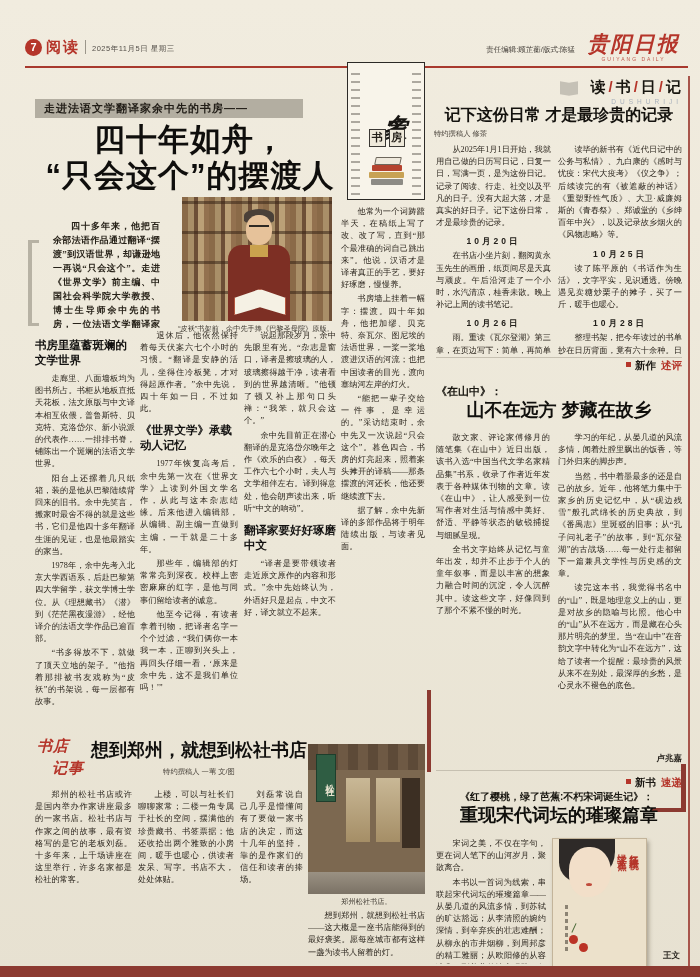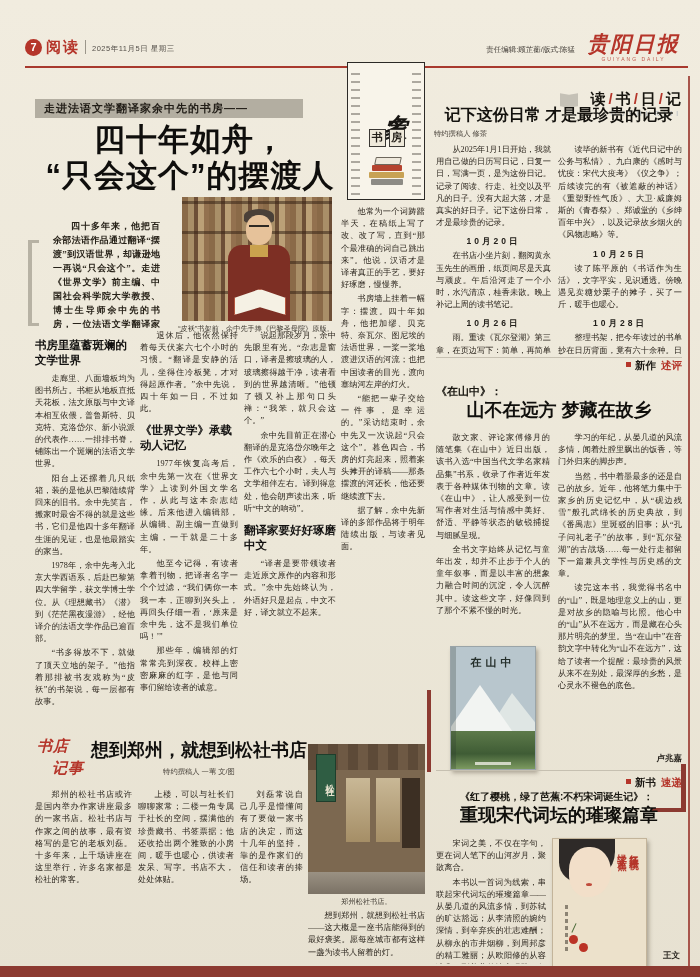--- a/index.html
+++ b/index.html
@@ -84,21 +84,21 @@
       background:repeating-linear-gradient(90deg,#5d4a38 0 10px,#6e5944 10px 20px);}
   .bs-plaque{position:absolute;left:8px;top:10px;width:20px;height:48px;background:#2f5d43;border:1px solid #1e3e2c;
       color:#e8e2cf;font:bold 9px/10px "Liberation Serif",serif;writing-mode:vertical-rl;text-align:center;letter-spacing:3px;padding-top:4px;box-sizing:border-box;}
   .bs-win{position:absolute;top:34px;width:24px;height:64px;background:linear-gradient(#c9b896,#a58e66);}
   .bs-w1{left:38px;} .bs-w2{left:68px;}
   .bs-door{position:absolute;left:94px;top:34px;width:18px;height:70px;background:#3c2f23;}
   .bs-step{position:absolute;left:0;top:128px;width:117px;height:22px;background:linear-gradient(#9a9183,#7b7265);}
   .cap-bs{left:308px;top:897px;width:117px;}
   
   .red-vrule{position:absolute;left:688px;top:76px;width:2px;height:890px;background:#a8554b;}
-  .rc-badge{position:absolute;left:430px;top:78px;width:252px;text-align:right;margin-top:12px;}
+  .rc-badge{position:absolute;left:430px;top:78px;width:252px;text-align:right;}
   .rc-bookicon{display:inline-block;width:18px;height:13px;margin-right:8px;vertical-align:middle;position:relative;}
   .rc-bookicon i{position:absolute;top:0;width:9px;height:13px;background:#c5c1b6;display:block;}
   .rc-bookicon i.l{left:0;transform:skewY(8deg);} .rc-bookicon i.r{right:0;transform:skewY(-8deg);}
   .rc-chars{font:900 15px/18px "Liberation Sans",sans-serif;color:#17150f;letter-spacing:1px;}
   .rc-slash{color:#b5352a;font-weight:900;padding:0 2px;}
   .rc-roman{font:6.5px/9px "Liberation Sans",sans-serif;color:#a9b1bc;letter-spacing:4px;margin-top:1px;}
   .d-title{position:absolute;left:434px;top:105px;width:250px;text-align:center;
            font:800 16px/20px "Liberation Sans",sans-serif;color:#14120e;}
   .d-byline{position:absolute;left:434px;top:129px;width:250px;text-align:left;
             font:7.3px/10px "Liberation Sans",sans-serif;color:#4a443c;}
@@ -215,22 +215,22 @@
     <div class="subhead">书房里蕴蓄斑斓的文学世界</div>
     <p>走廊里、八面墙板均为图书所占。书柜从地板直抵天花板，法文原版与中文译本相互依偎，普鲁斯特、贝克特、克洛岱尔、新小说派的代表作……一排排书脊，铺陈出一个斑斓的法语文学世界。</p>
     <p>阳台上还摞着几只纸箱，装的是他从巴黎陆续背回来的旧书。余中先笑言，搬家时最舍不得的就是这些书，它们是他四十多年翻译生涯的见证，也是他最踏实的家当。</p>
     <p>1978年，余中先考入北京大学西语系，后赴巴黎第四大学留学，获文学博士学位。从《理想藏书》《潜》到《茫茫黑夜漫游》，经他译介的法语文学作品已逾百部。</p>
     <p>“书多得放不下，就做了顶天立地的架子。”他指着那排被书友戏称为“皮袄”的书架说，每一层都有故事。</p>
   </div>
   <div class="bt m-col2">
     <p>退休后，他依然保持着每天伏案六七个小时的习惯。“翻译是安静的活儿，坐得住冷板凳，才对得起原作者。”余中先说，四十年如一日，不过如此。</p>
     <div class="subhead">《世界文学》承载动人记忆</div>
     <p>1977年恢复高考后，余中先第一次在《世界文学》上读到外国文学名作，从此与这本杂志结缘。后来他进入编辑部，从编辑、副主编一直做到主编，一干就是二十多年。</p>
+    <p>那些年，编辑部的灯常常亮到深夜。校样上密密麻麻的红字，是他与同事们留给读者的诚意。</p>
     <p>他至今记得，有读者拿着刊物，把译者名字一个个过滤，“我们俩你一本我一本，正聊到兴头上，再回头仔细一看，‘原来是余中先，这不是我们单位吗！’”</p>
-    <p>那些年，编辑部的灯常常亮到深夜。校样上密密麻麻的红字，是他与同事们留给读者的诚意。</p>
   </div>
   <div class="bt m-col3">
     <p>说起那段岁月，余中先眼里有光。“杂志是窗口，译者是擦玻璃的人，玻璃擦得越干净，读者看到的世界越清晰。”他顿了顿又补上那句口头禅：“我笨，就只会这个。”</p>
     <p>余中先目前正在潜心翻译的是克洛岱尔晚年之作《欢乐的白夜》，每天工作六七个小时，夫人与文学相伴左右。译到得意处，他会朗声读出来，听听“中文的响动”。</p>
     <div class="subhead">翻译家要好好琢磨中文</div>
     <p>“译者是要带领读者走近原文原作的内容和形式。”余中先始终认为，外语好只是起点，中文不好，译文就立不起来。</p>
   </div>
   <div class="bt m-col4">
     <p>他常为一个词踌躇半天，在稿纸上写了改、改了写，直到“那个最准确的词自己跳出来”。他说，汉语才是译者真正的手艺，要好好琢磨，慢慢养。</p>
     <p>书房墙上挂着一幅字：摆渡。四十年如舟，他把加缪、贝克特、奈瓦尔、图尼埃的法语世界，一桨一桨地渡进汉语的河流；也把中国读者的目光，渡向塞纳河左岸的灯火。</p>
@@ -303,28 +303,20 @@
     <p>散文家、评论家傅修月的随笔集《在山中》近日出版，该书入选“中国当代文学名家精品集”书系，收录了作者近年发表于各种媒体刊物的文章。读《在山中》，让人感受到一位写作者对生活与情感中美好、舒适、平静等状态的敏锐捕捉与细腻呈现。</p>
     <p>全书文字始终从记忆与童年出发，却并不止步于个人的童年叙事，而是以丰富的想象力融合时间的沉淀，令人沉醉其中。读这些文字，好像回到了那个不紧不慢的时光。</p>
   </div>
   <div class="bt rv-c2">
     <p>学习的年纪，从晏几道的风流多情，闻着灶膛里飘出的饭香，等门外归来的脚步声。</p>
     <p>当然，书中着墨最多的还是自己的故乡。近年，他将笔力集中于家乡的历史记忆中，从“砚边残雪”般孔武绵长的历史典故，到《番禺志》里斑驳的旧事；从“孔子问礼老子”的故事，到“瓦尔登湖”的古战场……每一处行走都留下一篇兼具文学性与历史感的文章。</p>
     <p>读完这本书，我觉得书名中的“山”，既是地理意义上的山，更是对故乡的隐喻与比照。他心中的“山”从不在远方，而是藏在心头那片明亮的梦里。当“在山中”在音韵文字中转化为“山不在远方”，这给了读者一个提醒：最珍贵的风景从来不在别处，最深厚的乡愁，是心灵永不褪色的底色。</p>
   </div>
   <div class="author-sig rv-author">卢兆嘉</div>
 
-  <div class="cover1">
-    <div class="cv1-title">在山中</div>
-    <div class="cv1-m2"></div>
-    <div class="cv1-m1"></div>
-    <div class="cv1-forest"></div>
-    <div class="cv1-pub"></div>
-    <div class="cv1-spine"></div>
-  </div>
 
   <div class="maroon-l"></div>
   <div class="rule-gray rg2"></div>
   <div class="maroon-rv"></div>
   <div class="maroon-rh"></div>
 
   <div class="marker mk2">
     <span class="sq"></span><span class="mb">新书</span><span class="mr">速递</span>
   </div>
   <div class="nb-kicker">《红了樱桃，绿了芭蕉:不朽宋词诞生记》：</div>

